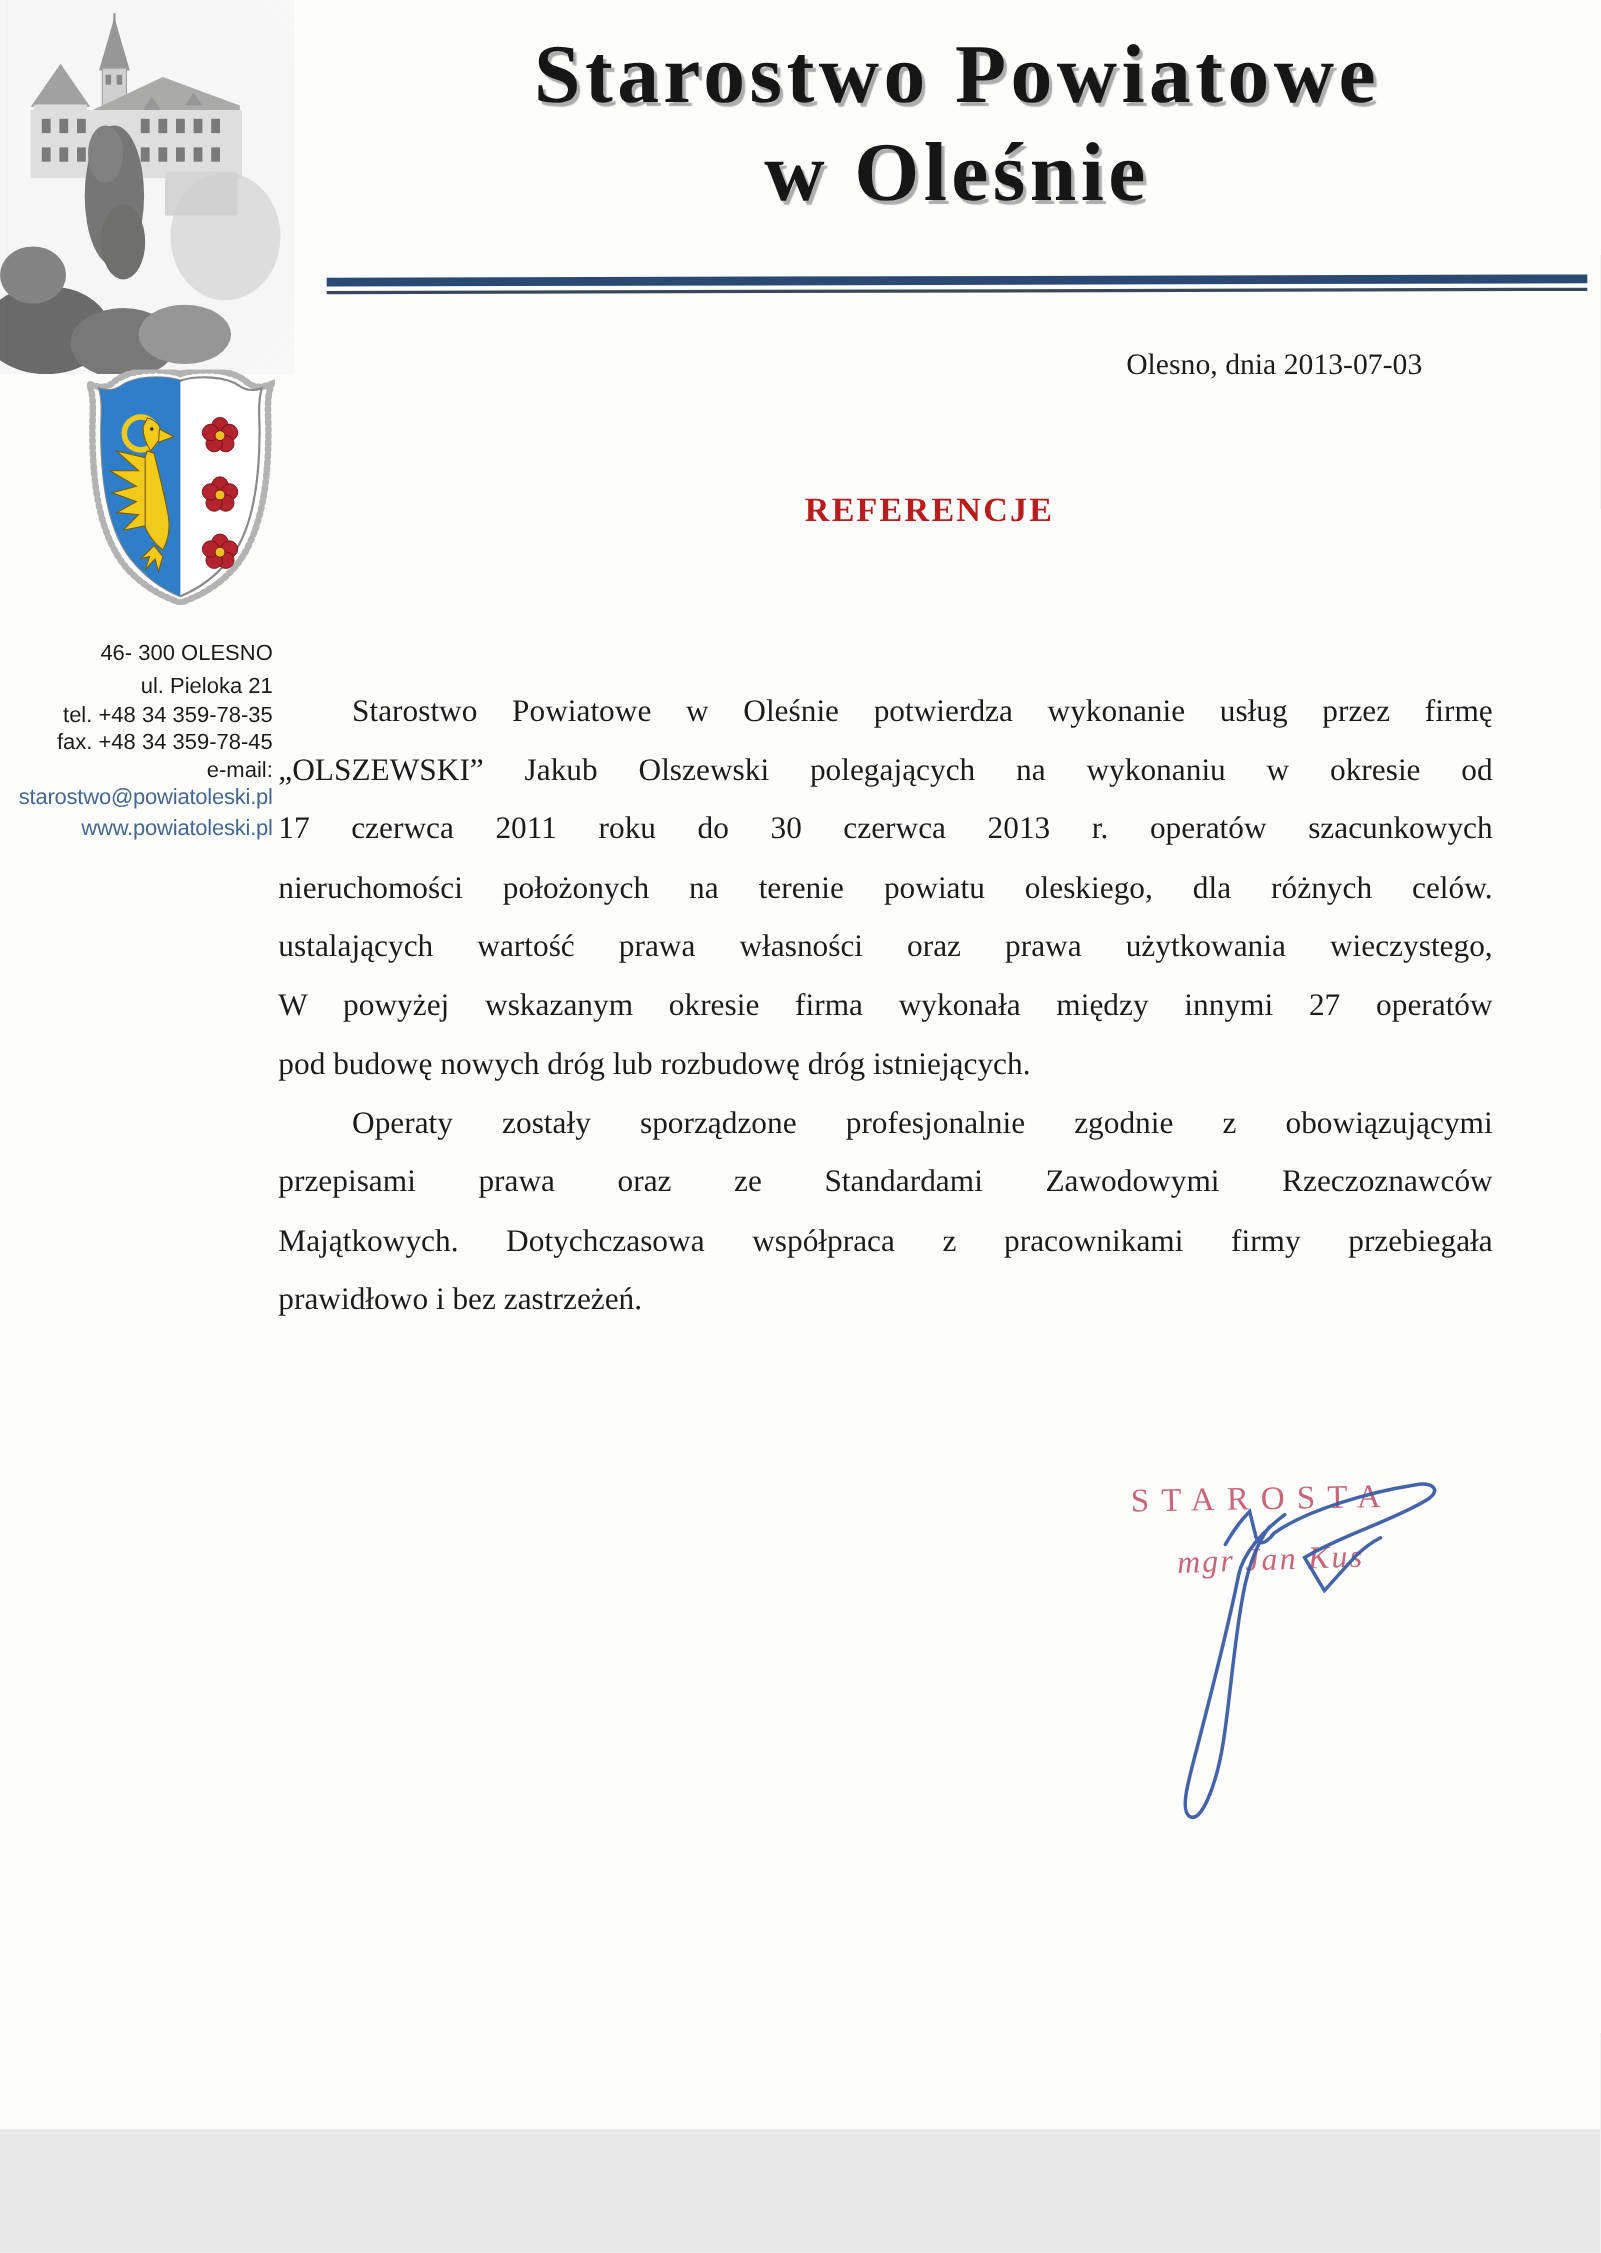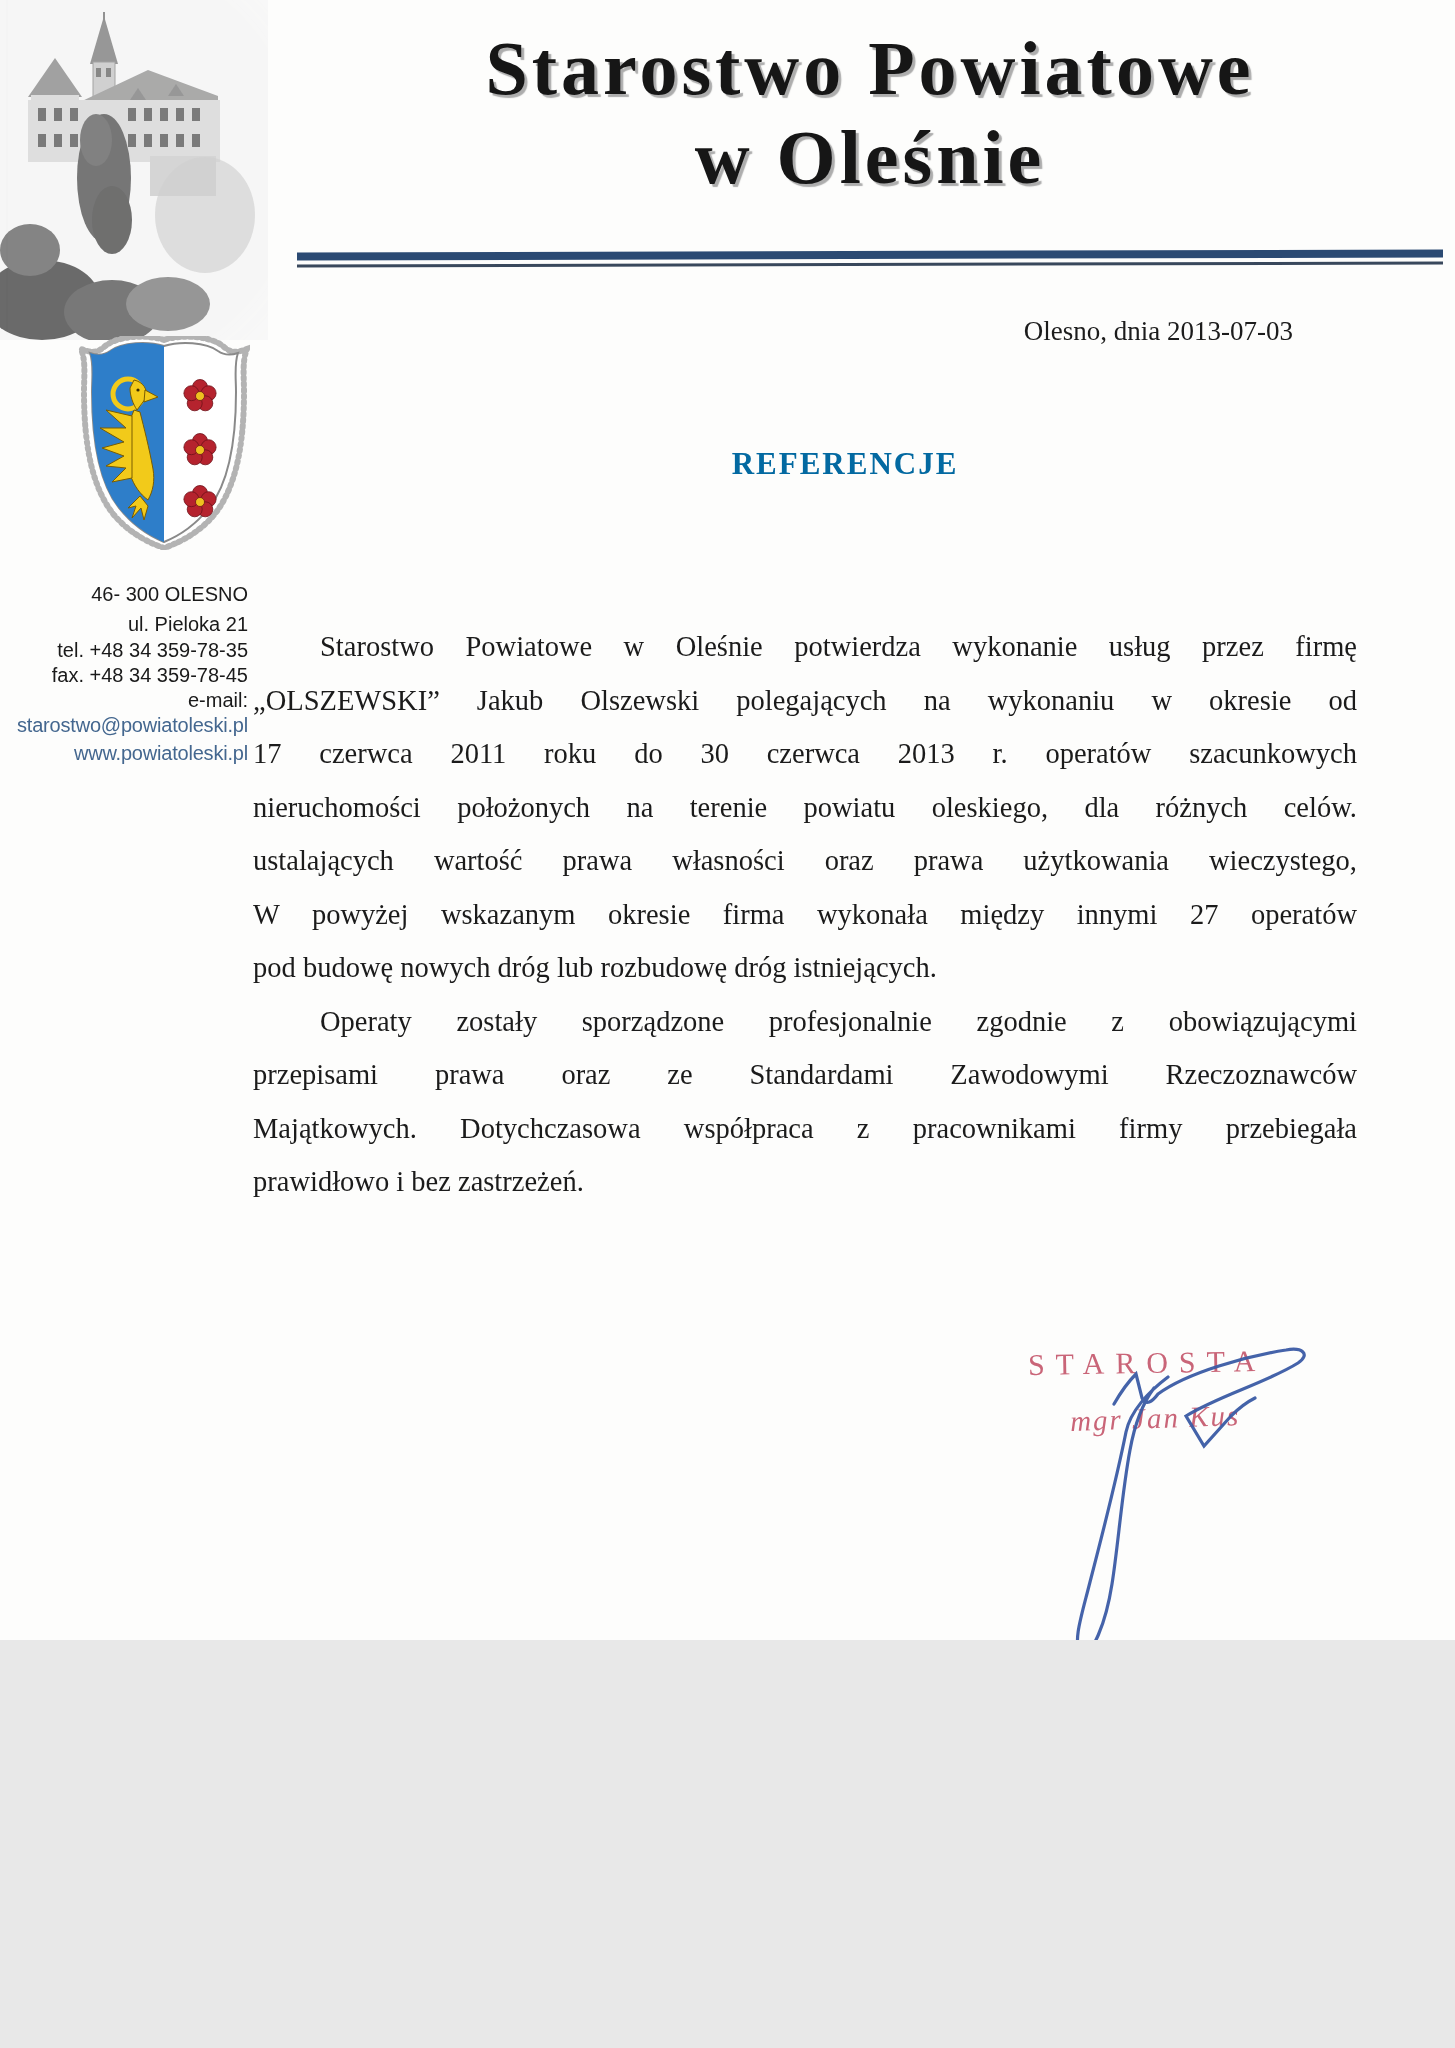--- a/index.html
+++ b/index.html
@@ -1,17 +1,17 @@
 <!DOCTYPE html>
 <html><head>
 <meta charset="utf-8">
 <style>
   html,body{margin:0;padding:0;background:#e8e8e8;}
   .page{
-    position:relative;width:1455px;height:1640px;margin:0 auto;
+    position:relative;width:1455px;height:1936px;margin:0 auto;
     background:#fdfdfc;overflow:hidden;
     font-family:"Liberation Serif",serif;color:#1c1c1c;
   }
   
   .edge-line{position:absolute;left:6px;top:0;width:2px;height:335px;background:#cfcfcf;opacity:.6;}
 
   
   .photo{
     position:absolute;left:0;top:0;width:268px;height:340px;opacity:.92;
     filter:blur(.6px) grayscale(1);
@@ -36,21 +36,21 @@
   .coa{position:absolute;left:78px;top:336px;width:172px;height:214px;}
 
   
   .addr{position:absolute;top:583px;right:1207px;width:0;height:200px;
         font-family:"Liberation Sans",sans-serif;font-size:20px;color:#1a1a1a;}
   .al{position:absolute;right:0;white-space:nowrap;line-height:22px;}
   .al.link{color:#44678f;letter-spacing:-0.2px;}
 
   .doc-title{
     position:absolute;left:545px;width:600px;top:446px;text-align:center;
-    font-size:31px;font-weight:bold;letter-spacing:2px;color:#0369a1;
+    font-size:31px;font-weight:bold;letter-spacing:2px;color:#b91c1c;
   }
 
   .body{
     position:absolute;left:253px;width:1104px;top:620px;
     font-size:28.5px;line-height:53.5px;color:#1b1b1b;
   }
   .body .jl{text-align:justify;text-align-last:justify;}
   .body .fl{text-indent:67px;}
 
   .stamp-title{

